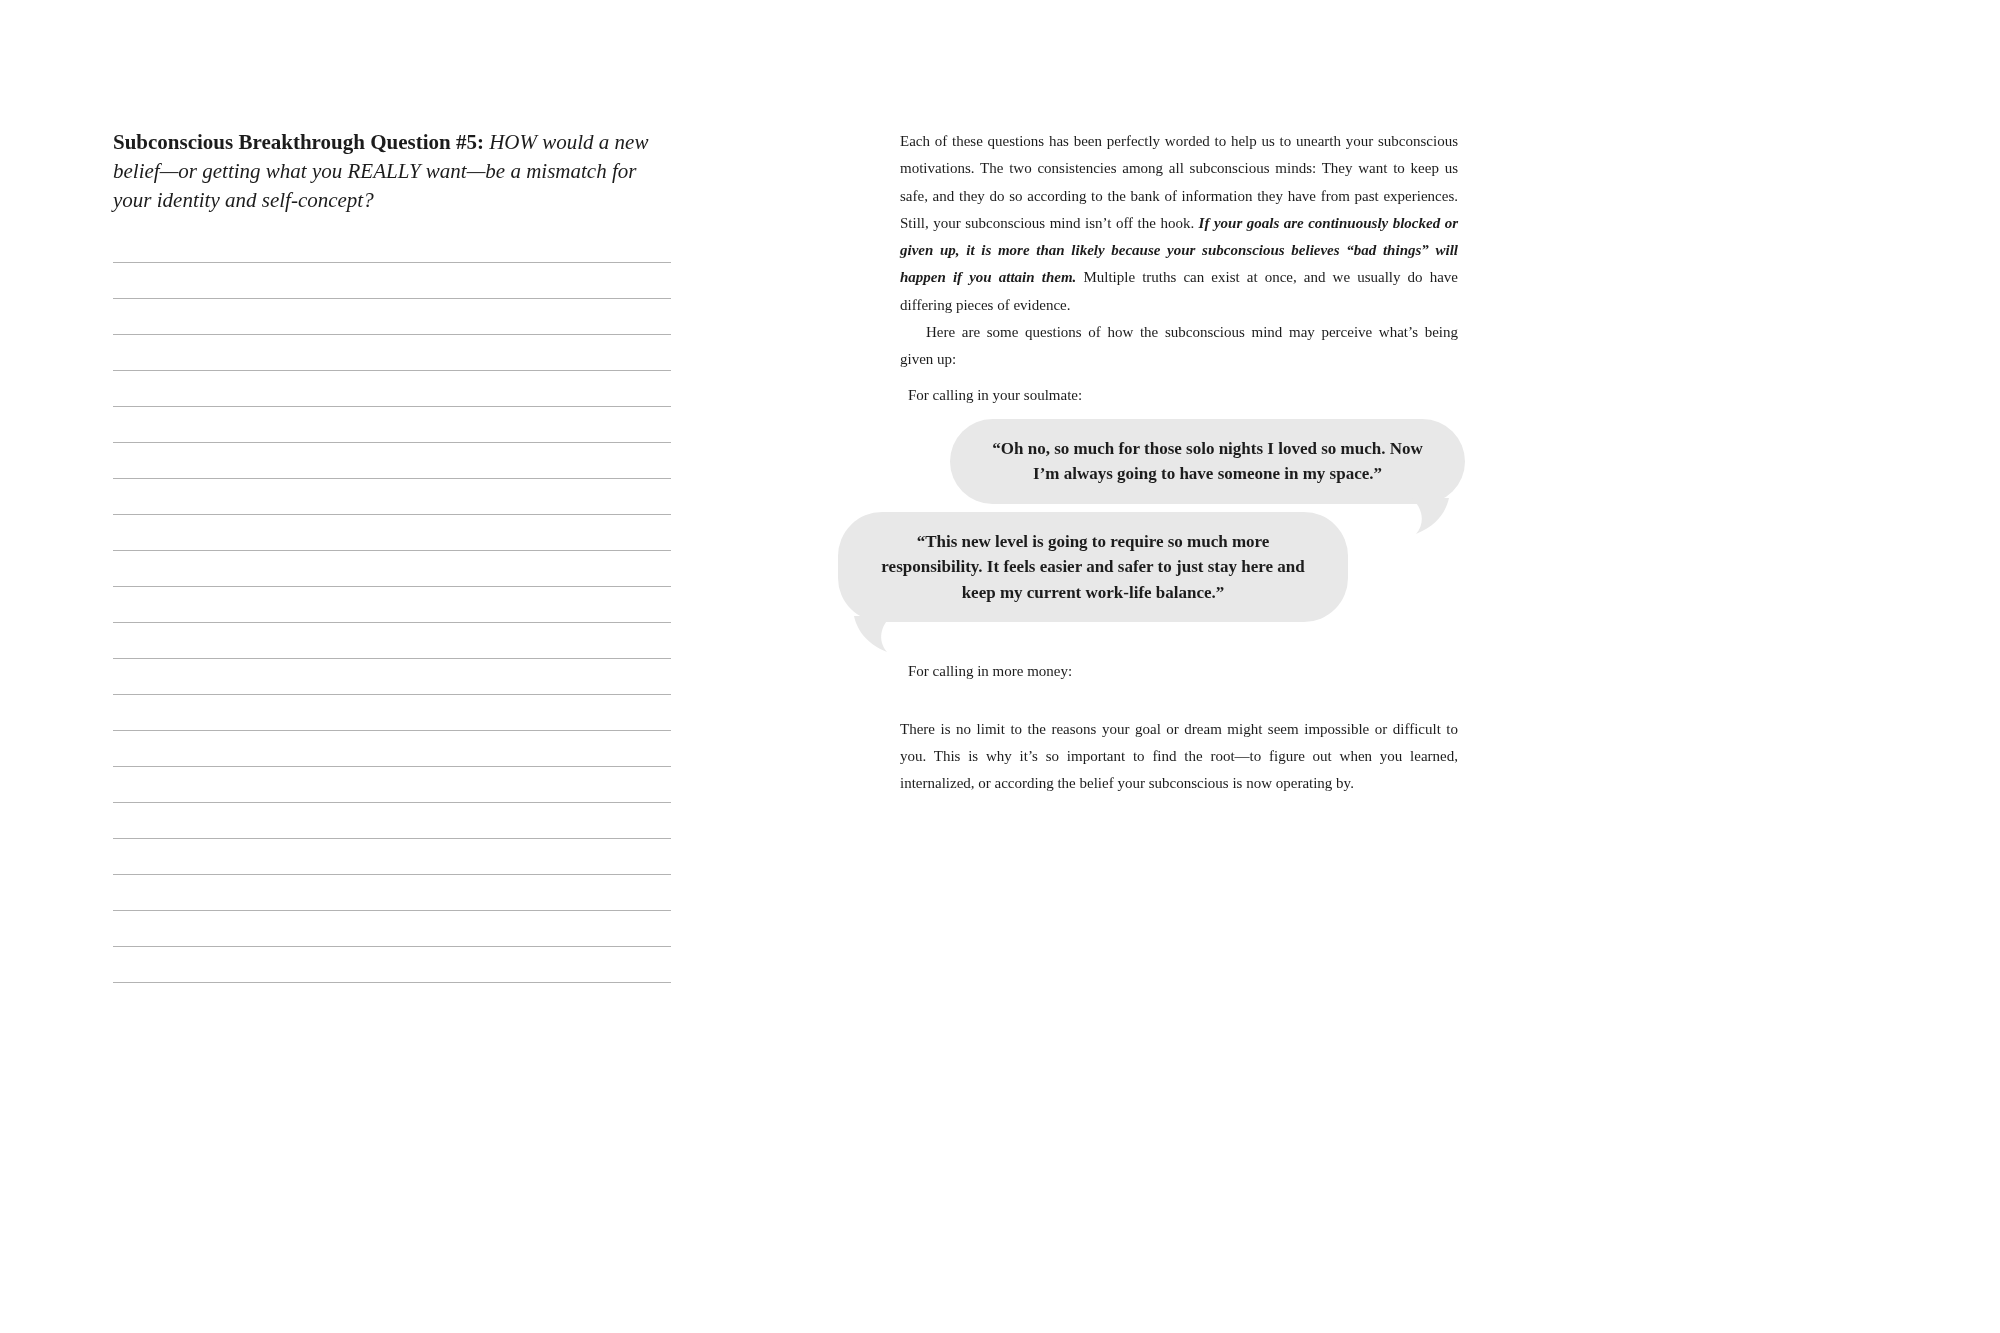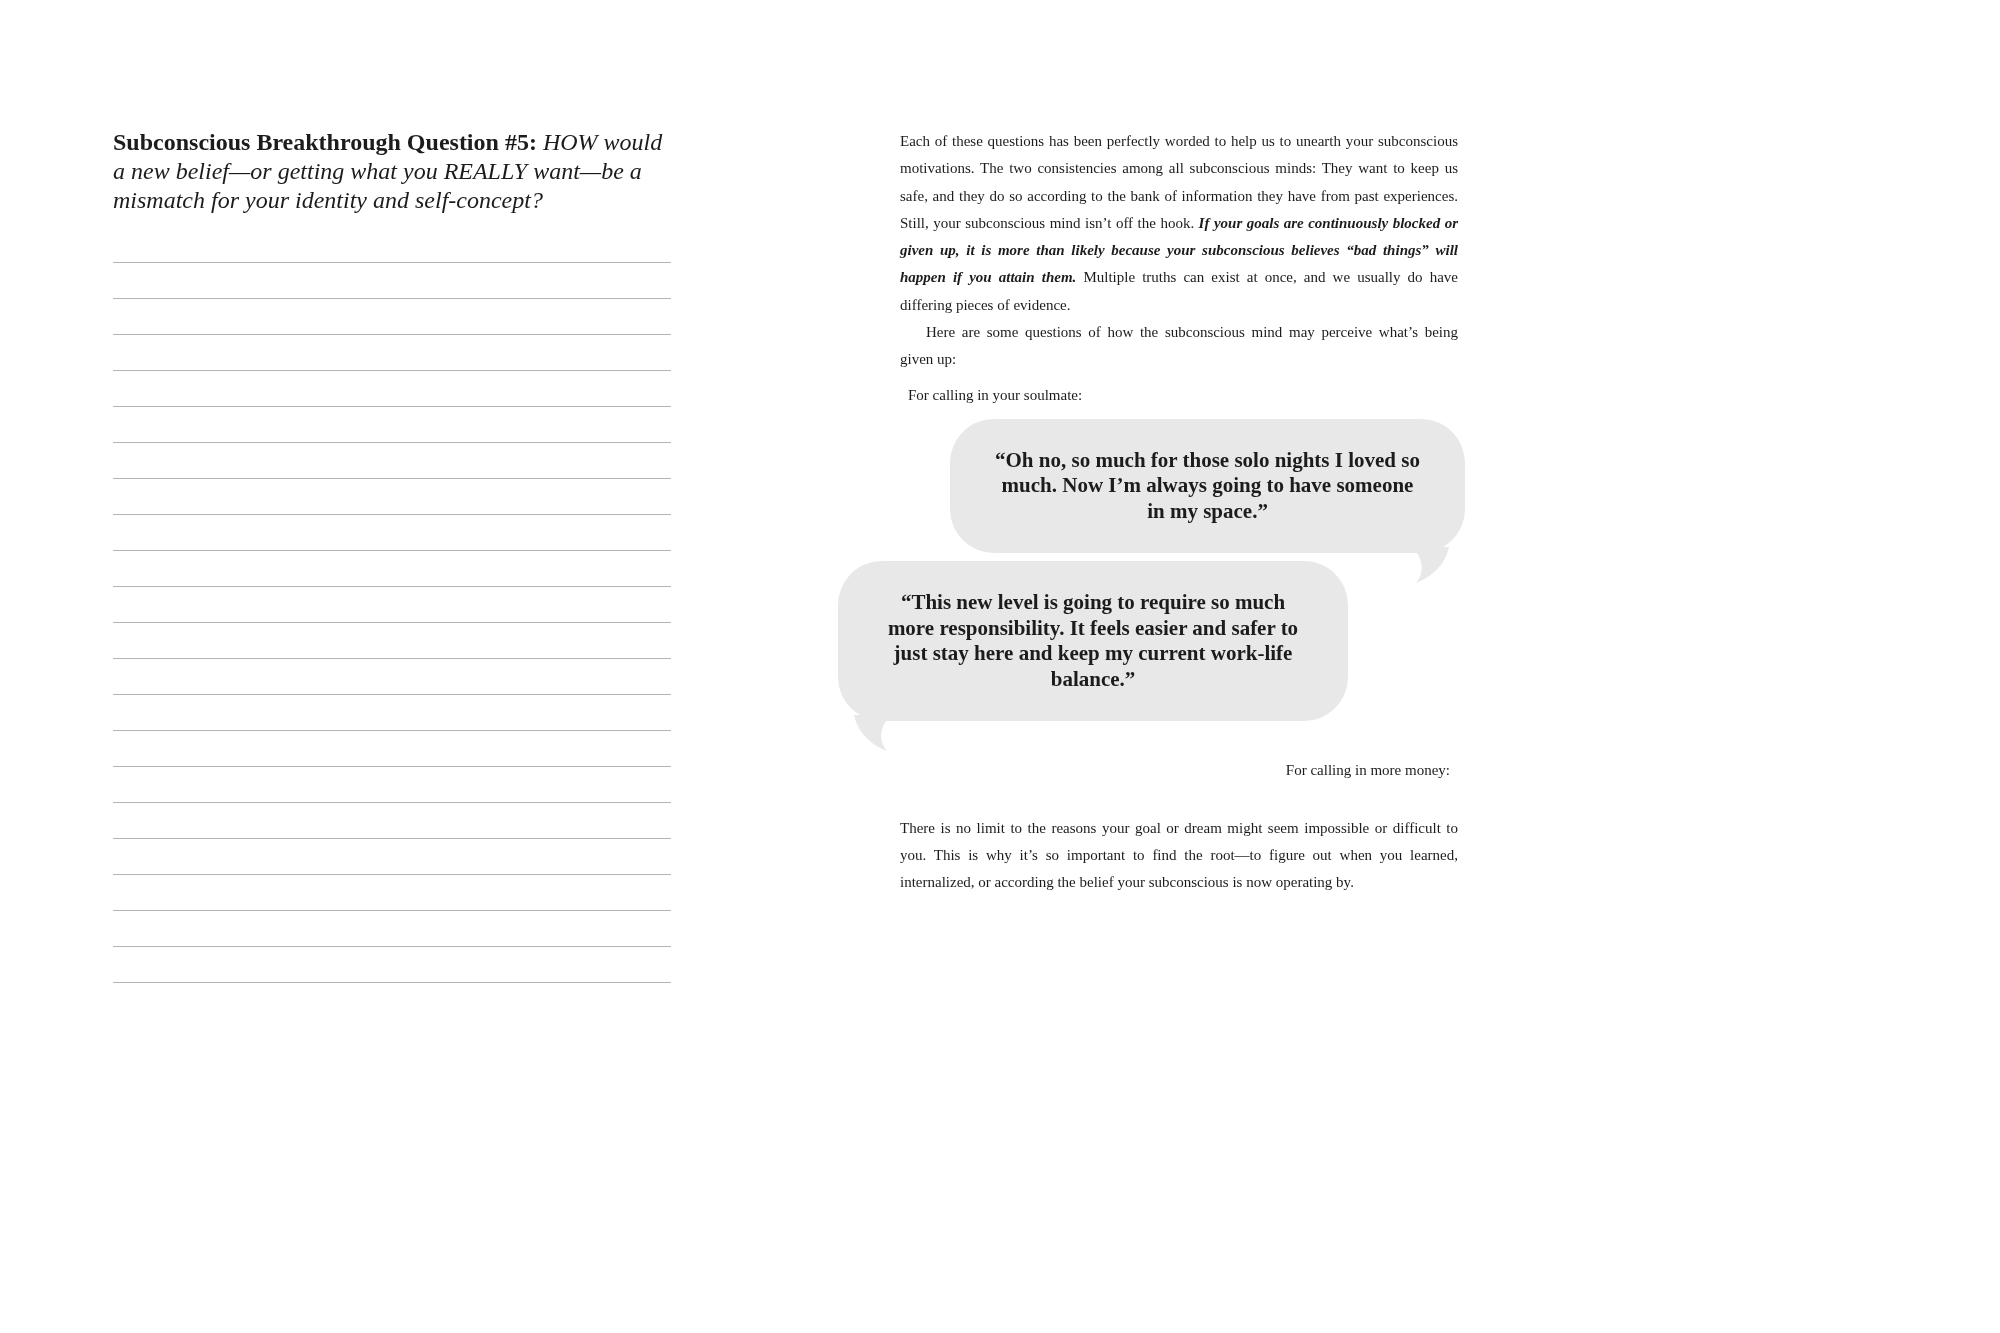--- a/index.html
+++ b/index.html
@@ -7,43 +7,43 @@
     width:2000px;height:1333px;position:relative;
     background:#ffffff;color:#1c1c1c;
     font-family:"Liberation Serif", serif;
     overflow:hidden;
   }
   .page{position:absolute;top:128px;width:558px;}
   .page.left{left:113px;}
   .page.right{left:900px;}
 
   
-  .prompt{margin:0;font-size:24px;line-height:29px;text-align:left;}
+  .prompt{margin:0;font-size:21px;line-height:29px;text-align:left;}
   .prompt .b{font-weight:bold;}
   .prompt .i{font-style:italic;}
   .ruled{margin-top:12px;}
   .rule-line{height:35px;border-bottom:1px solid #b3b3b3;}
 
   
   .body{margin:0;font-size:15px;line-height:27.3px;}
   .j{text-align:justify;}
   .indent{text-indent:26px;}
   .em{font-weight:bold;font-style:italic;}
   .label{margin:8px;text-align:left;}
   .label.sp1{margin-top:32px;}
-  .label.sp2{margin-top:36px;text-align:right;}
+  .label.sp2{margin-top:36px;}
   .closing{margin-top:30px;}
 
   
   .bubble{
     position:relative;box-sizing:border-box;
     background:#e8e8e8;border-radius:44px;
     text-align:center;
   }
-  .bubble-text{margin:16px;font-size:21px;line-height:25.5px;font-weight:bold;}
+  .bubble-text{margin:4px;font-size:17px;line-height:25.5px;font-weight:bold;}
   .b1{margin:10px 0 0 50px;width:515px;padding:13px 28px;}
   .b2{margin:8px 0 0 -62px;width:510px;padding:13px 26px;}
   .b3{margin:12px 0 0 105px;width:505px;padding:13px 28px;}
   .tail{position:absolute;width:40px;height:36px;display:block;}
   .tail-r{right:16px;bottom:-30px;}
   .tail-l{left:16px;bottom:-30px;transform:scaleX(-1);}
 </style>
 </head>
 <body>
 

